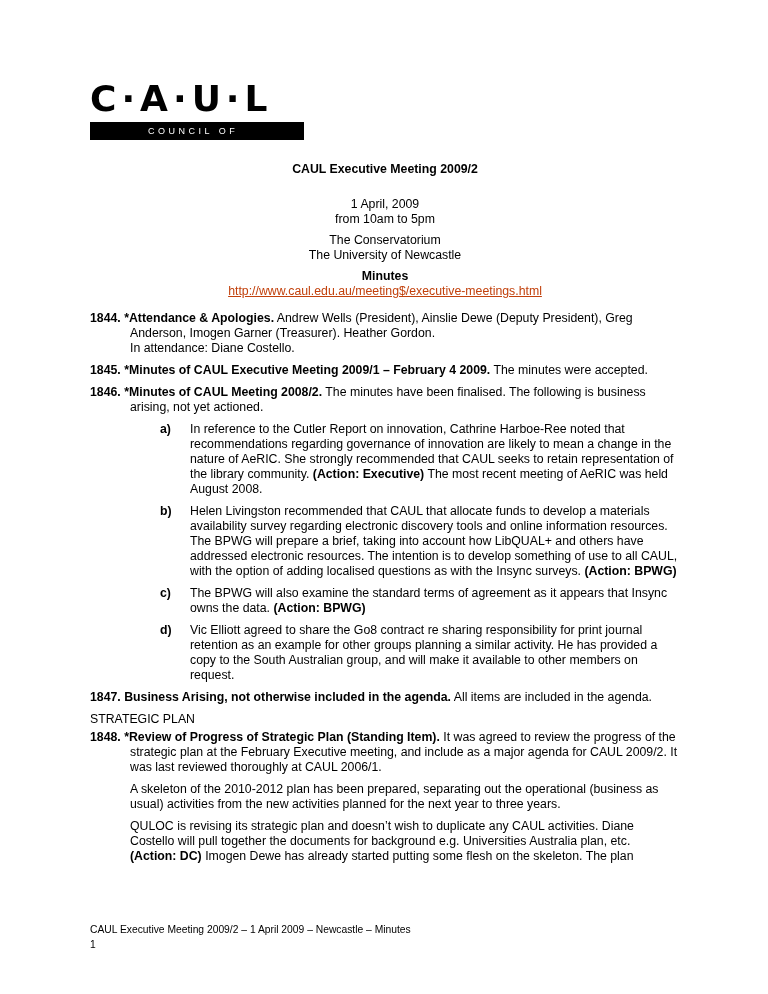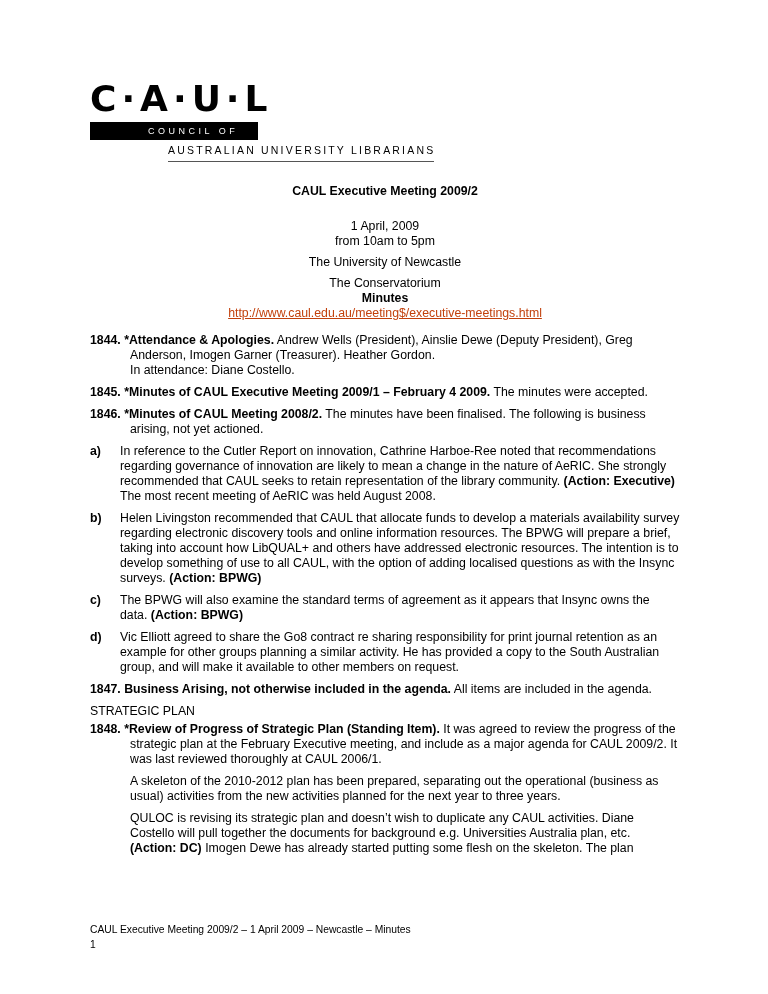--- a/index.html
+++ b/index.html
@@ -13,21 +13,21 @@
   }
   .page { position: absolute; inset: 0; padding: 76px 88px 0 90px; }
 
   
   .logo-block { margin-bottom: 22px; }
   .logo-acronym {
     font-family: "DejaVu Sans", sans-serif;
     font-size: 36px; line-height: 46px; font-weight: 700; letter-spacing: 5px;
   }
   .logo-bar {
-    width: 168px; height: 18px; background: #000; color: #fff;
+    width: 214px; height: 18px; background: #000; color: #fff;
     font-size: 9px; letter-spacing: 3.5px;
     display: flex; align-items: center; padding-left: 58px;
     white-space: nowrap;
   }
   .logo-fullname {
     margin-left: 78px; margin-top: 3px; width: 266px;
     border-bottom: 1px solid #555; padding-bottom: 3px;
     font-size: 10.5px; letter-spacing: 2.2px; white-space: nowrap;
   }
 
@@ -35,50 +35,49 @@
   .doc-header { text-align: center; margin-bottom: 12px; }
   .doc-title { font-weight: bold; margin-bottom: 20px; }
   .center-line { }
   .group-end { margin-bottom: 6px; }
   .bold { font-weight: bold; }
   .link { color: #c2410c; text-decoration: underline; cursor: pointer; }
 
   
   .item { padding-left: 40px; text-indent: -40px; margin-bottom: 7px; }
   .cont { margin-left: 40px; margin-bottom: 7px; }
-  .subitem { padding-left: 30px; text-indent: -30px; margin-bottom: 7px; }
+  .subitem { margin-left: 70px; padding-left: 30px; text-indent: -30px; margin-bottom: 7px; }
   .sublabel { display: inline-block; width: 30px; text-indent: 0; font-weight: bold; }
   .section-heading { font-weight: normal; margin-bottom: 3px; }
   b { font-weight: bold; }
 
   
   .footer {
     position: absolute; left: 90px; right: 86px; bottom: 42px;
     font-size: 10.3px; display: flex; justify-content: space-between; flex-direction: column;
   }
 </style>
 </head>
 <body>
 
 <div class="page">
 
   <header class="logo-block">
     <div class="logo-acronym">C·A·U·L</div>
     <div class="logo-bar">
       <span>COUNCIL OF</span>
     </div>
-    <div class="logo-fullname">AUSTRALIAN UNIVERSITY LIBRARIANS</div>
   </header>
 
   <section class="doc-header">
     <p class="doc-title">CAUL Executive Meeting 2009/2</p>
     <p class="center-line">1 April, 2009</p>
     <p class="center-line group-end">from 10am to 5pm</p>
+    <p class="center-line">The Conservatorium</p>
     <p class="center-line group-end">The University of Newcastle</p>
-    <p class="center-line">The Conservatorium</p>
     <p class="center-line bold">Minutes</p>
     <p class="center-line"><a class="link" href="#">http://www.caul.edu.au/meeting$/executive-meetings.html</a></p>
   </section>
 
   <main>
 
     <div class="item">
       <b>1844. *Attendance &amp; Apologies.</b>
       <span>Andrew Wells (President), Ainslie Dewe (Deputy President), Greg Anderson, Imogen Garner (Treasurer). Heather Gordon.</span>
       <br>

